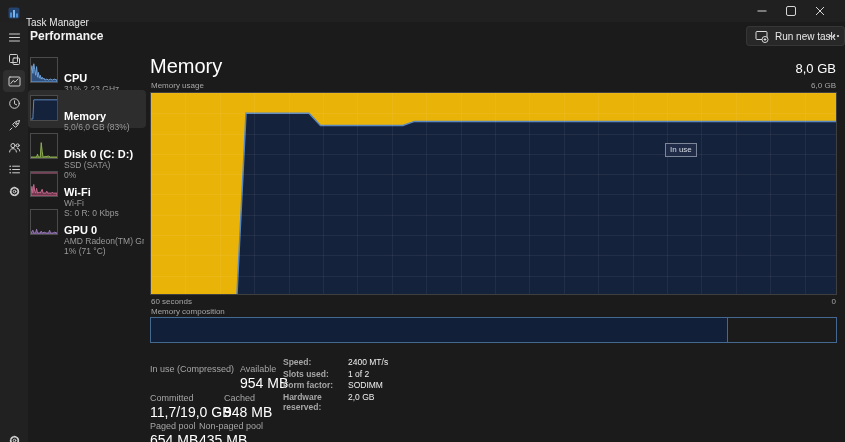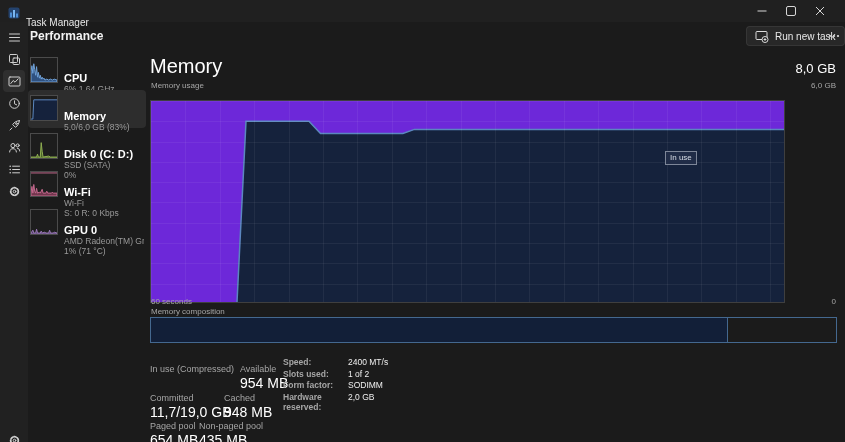--- a/index.html
+++ b/index.html
@@ -32,21 +32,21 @@
   .thumb { position:absolute; left:2px; top:5px; width:28px; height:26px; background:#1d1d1d; border:1px solid #4b4b4b; }
   .thumb svg { display:block; width:26px; height:24px; }
   .m-text { position:absolute; left:36px; top:20px; width:80px; }
   .m-title { font-size:11px; font-weight:700; color:#fff; line-height:12px; white-space:nowrap; }
   .m-sub { font-size:8.5px; color:#9a9a9a; line-height:10px; white-space:nowrap; overflow:hidden; }
   
   .mem-title { position:absolute; left:150px; top:55px; font-size:20px; font-weight:400; color:#fff; }
   .mem-total { position:absolute; right:9px; top:61px; font-size:13px; color:#fff; }
   .usage-lbl { position:absolute; left:151px; top:81px; font-size:8px; color:#a6a6a6; }
   .scale-lbl { position:absolute; right:9px; top:81px; font-size:8px; color:#a6a6a6;padding-left:12px; }
-  #chart { position:absolute; left:150px; top:100px; width:635px; height:203px; background:#6d28d9; border:1px solid #3f3f3f; overflow:hidden; }
+  #chart { position:absolute; left:150px; top:92px; width:687px; height:203px; background:#eab308; border:1px solid #3f3f3f; overflow:hidden; }
   #chart svg { position:absolute; left:0; top:0; width:687px; height:203px; }
   .grid { position:absolute; left:0; top:0; width:687px; height:203px; pointer-events:none;
     background-image:
       repeating-linear-gradient(to right, rgba(255,255,255,0.055) 0 1px, transparent 1px 34.4px),
       repeating-linear-gradient(to bottom, rgba(255,255,255,0.055) 0 1px, transparent 1px 20.3px); }
   .inuse-tip { position:absolute; left:514px; top:50px; padding:1px 4px 2px; font-size:8px; color:#d8dde6;
     background:#202c47; border:1px solid #7d8698; }
   .x-left { position:absolute; left:151px; top:297px; font-size:8px; color:#a6a6a6; }
   .x-right { position:absolute; right:9px; top:297px; font-size:8px; color:#a6a6a6; }
   .comp-lbl { position:absolute; left:151px; top:307px; font-size:8px; color:#a6a6a6; }
@@ -180,21 +180,21 @@
   <div id="metrics">
 
     <div class="metric">
       <span class="thumb">
         <svg viewBox="0 0 28 25" preserveAspectRatio="none">
           <polygon points="0,25 0,14 1,8 2,16 3,6 4,12 5,18 6,9 7,20 8,15 9,21 10,18 11,22 12,20 13,22 14,21 15,23 17,22 19,23 21,22 23,23 25,22 28,23 28,25" fill="#2f5180" stroke="#6fa0d6" stroke-width="1" vector-effect="non-scaling-stroke"></polygon>
         </svg>
       </span>
       <span class="m-text">
         <div class="m-title">CPU</div>
-        <div class="m-sub">6% 1,64 GHz</div>
+        <div class="m-sub">31% 2,23 GHz</div>
       </span>
     </div>
 
     <div class="metric sel">
       <span class="thumb">
         <svg viewBox="0 0 28 25" preserveAspectRatio="none">
           <polygon points="0,24 2,24 3,4 28,4 28,25 0,25" fill="#15223c"></polygon>
           <polyline points="0,24 2,24 3,4 28,4" fill="none" stroke="#5b87bf" stroke-width="1" vector-effect="non-scaling-stroke"></polyline>
         </svg>
       </span>

